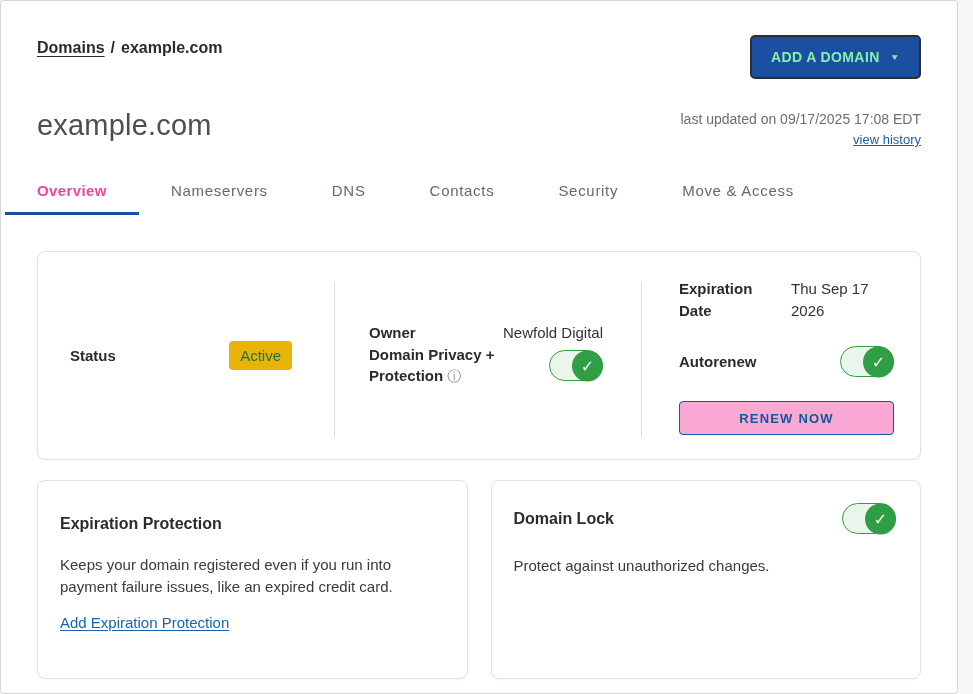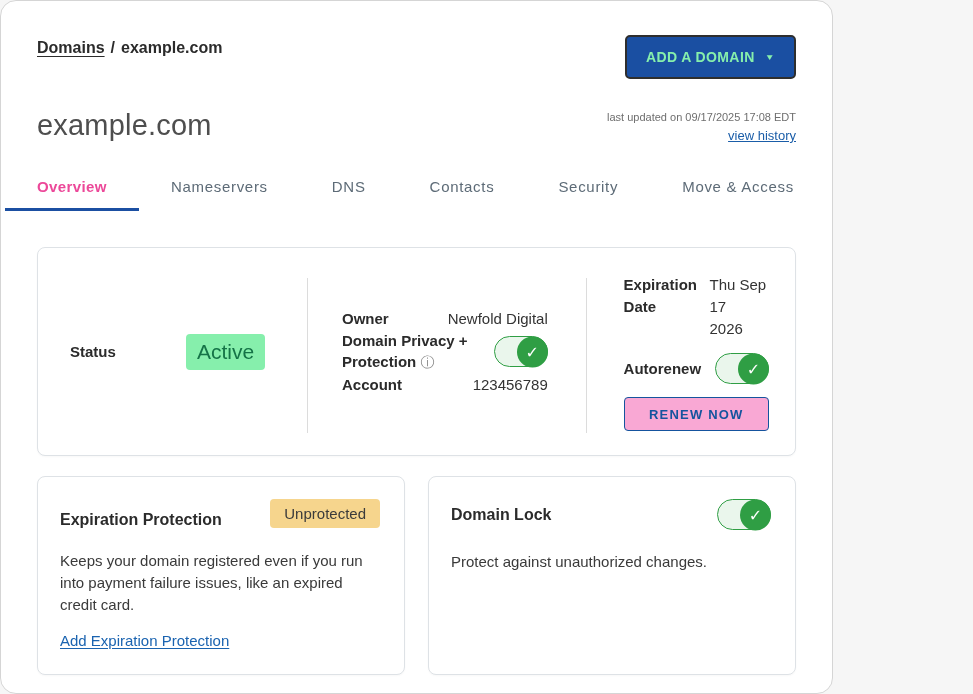--- a/index.html
+++ b/index.html
@@ -3,24 +3,24 @@
 <meta charset="utf-8">
 <style>
   * { margin: 0; padding: 0; box-sizing: border-box; }
   html, body { background: #f6f6f6; }
   body {
     font-family: "Liberation Sans", "DejaVu Sans", sans-serif;
     color: #2e2e2e;
     -webkit-font-smoothing: antialiased;
   }
   .page {
-    width: 833px; height: 694px;
+    width: 958px; height: 694px;
     background: #ffffff;
     border: 1px solid #d5d5d5;
-    border-radius: 16px;
+    border-radius: 4px;
     padding: 0 36px;
     overflow: hidden;
     position: relative;
   }
 
   
   .breadcrumb-row {
     margin-top: 34px;
     display: flex; justify-content: space-between; align-items: flex-start;
     height: 46px;
@@ -38,21 +38,21 @@
     font-size: 14px; font-weight: 700; letter-spacing: 0.4px;
     height: 44px; padding: 0 19px;
     display: inline-flex; align-items: center; gap: 10px;
     cursor: pointer;
   }
   .add-domain-btn .caret { font-size: 10px; transform: scaleY(0.85); }
 
   .title-row { margin-top: 26px; display: flex; justify-content: space-between; align-items: flex-start; }
   .page-title { font-size: 29px; font-weight: 400; color: #4e4e4e; line-height: 36px; letter-spacing: 0.2px; }
   .updated-block { text-align: right; margin-top: 4px; }
-  .updated-text { font-size: 11px; color: #6e6e6e; }
+  .updated-text { font-size: 14px; color: #6e6e6e; }
   .view-history { display: inline-block; margin-top: 5px; font-size: 13px; color: #1a5da8; text-decoration: underline; cursor: pointer; }
 
   
   .tabs { margin-top: 34px; display: flex; gap: 64px; align-items: flex-end; }
   .tab {
     font-size: 15px; color: #5d6b77; letter-spacing: 0.7px;
     padding-bottom: 16px; cursor: pointer; white-space: nowrap;
   }
   .tab.active {
     color: #ec4899; font-weight: 700; letter-spacing: 0.4px;
@@ -69,22 +69,22 @@
   }
   .overview-card { margin-top: 36px; height: 209px; display: flex; }
   .vdivider { width: 1px; background: #dcdcdc; margin: 30px 0 22px 0; }
 
   .col-status { width: 296px; display: flex; align-items: center; padding: 0 42px 0 32px; }
   .field-label { font-size: 15px; font-weight: 700; color: #2b2b2b; }
   .field-value { font-size: 15px; color: #333; }
 
   .badge-active {
     margin-left: auto;
-    background: #86efac; color: #157347;
-    font-size: 21px; padding: 6px 11px; border-radius: 4px;
+    background: #eab308; color: #157347;
+    font-size: 15px; padding: 6px 11px; border-radius: 4px;
   }
 
   .col-details { width: 306px; padding: 0 38px 0 34px; display: flex; flex-direction: column; justify-content: center; gap: 3px; }
   .detail-row { display: flex; justify-content: space-between; align-items: center; }
   .two-line { line-height: 21px; }
 
   .info-icon { color: #8a8a8a; font-size: 14px; font-weight: 400; cursor: pointer; }
 
   .col-renewal { flex: 1; padding: 26px 26px 24px 37px; display: flex; flex-direction: column; justify-content: space-between; }
   .exp-row { display: flex; }
@@ -177,24 +177,20 @@
           <div>Domain Privacy +</div>
           <div>
             <span>Protection</span>
             <span class="info-icon">ⓘ</span>
           </div>
         </div>
         <div class="toggle">
           <span class="knob">✓</span>
         </div>
       </div>
-      <div class="detail-row">
-        <span class="field-label">Account</span>
-        <span class="field-value">123456789</span>
-      </div>
     </div>
 
     <div class="vdivider"></div>
 
     <div class="col-renewal">
       <div class="exp-row">
         <div class="field-label exp-label">
           <div>Expiration</div>
           <div>Date</div>
         </div>
@@ -212,21 +208,20 @@
       <button class="renew-btn">RENEW NOW</button>
     </div>
 
   </section>
 
   <div class="card-row">
 
     <section class="card small-card">
       <div class="small-card-header">
         <h2 class="small-card-title title-offset">Expiration Protection</h2>
-        <span class="badge-unprotected">Unprotected</span>
       </div>
       <p class="small-card-text">Keeps your domain registered even if you run into payment failure issues, like an expired credit card.</p>
       <a class="card-link">Add Expiration Protection</a>
     </section>
 
     <section class="card small-card">
       <div class="small-card-header">
         <h2 class="small-card-title title-offset-sm">Domain Lock</h2>
         <div class="toggle">
           <span class="knob">✓</span>

